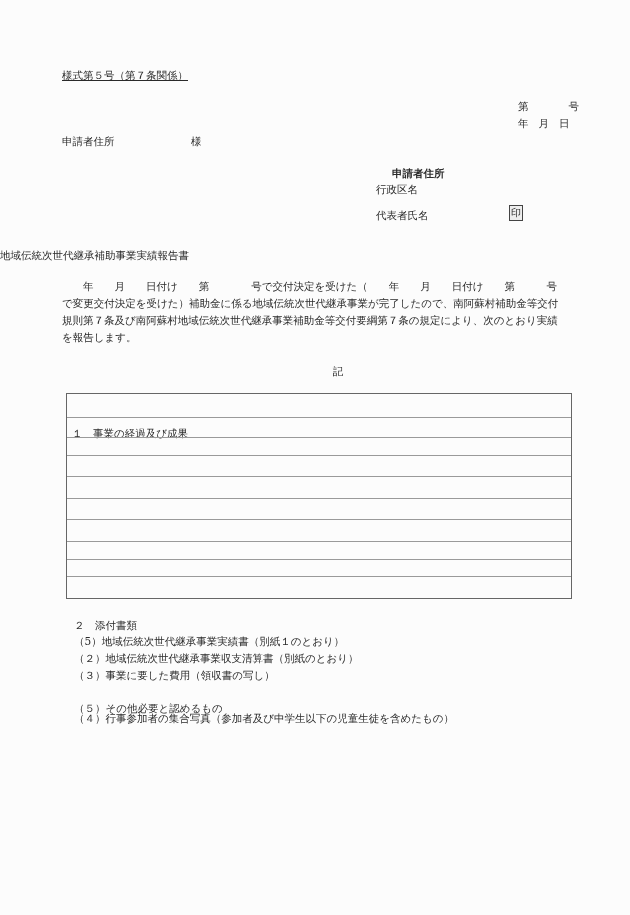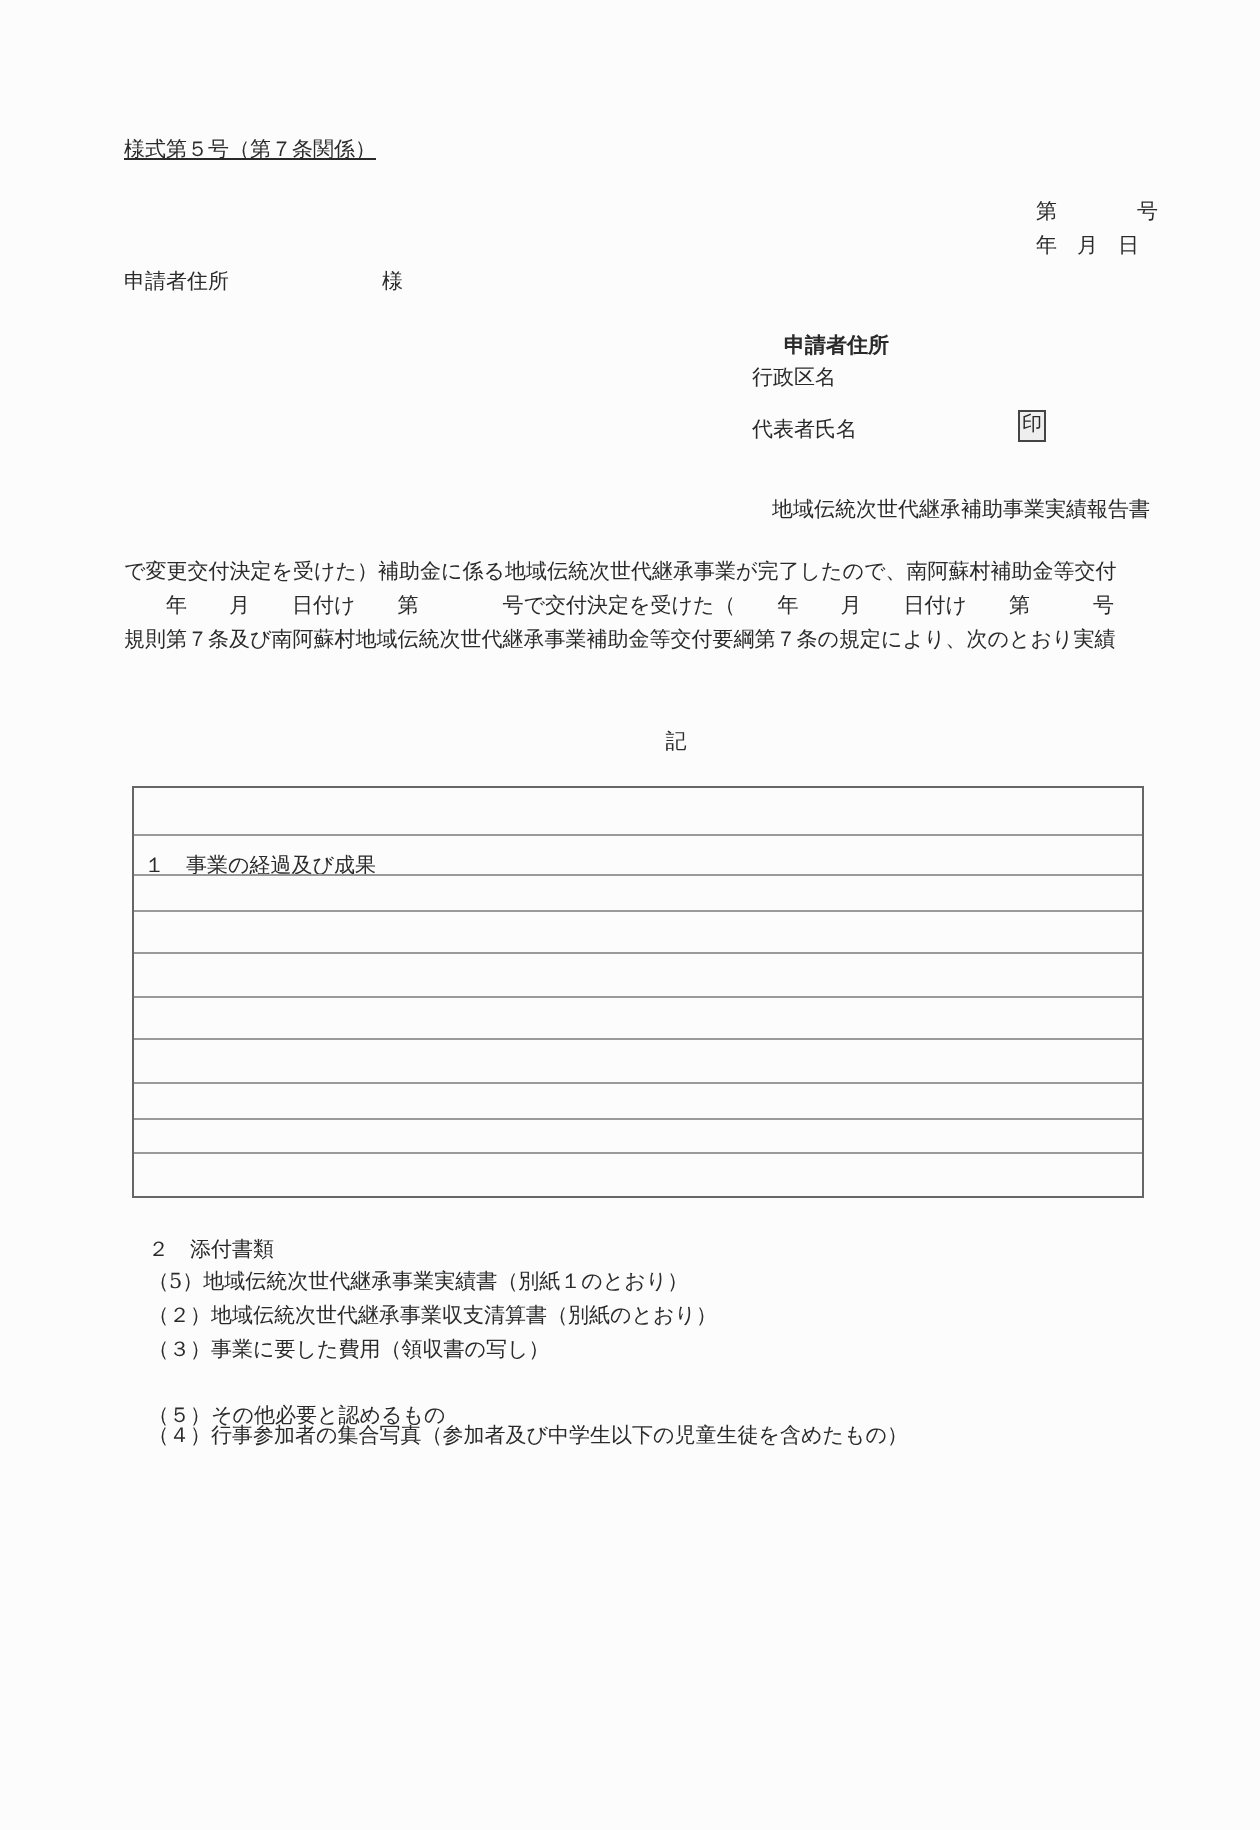--- a/index.html
+++ b/index.html
@@ -16,21 +16,21 @@
     .addressee { left: 62px; top: 134px; }
     .addressee-sama { left: 191px; top: 134px; }
     .app-addr { left: 392px; top: 166px; font-weight: bold; }
     .app-ward { left: 376px; top: 182px; text-align: center; }
     .app-name { left: 376px; top: 208px; }
     .seal {
       position: absolute; left: 509px; top: 205px; width: 12px; height: 14px;
       border: 1px solid #444; font-size: 10px; line-height: 14px; text-align: center;
       background: #eee;
     }
-    .title { left: 0; width: 575px; text-align: right; top: 248px; }
+    .title { left: 0; width: 575px; text-align: left; top: 248px; }
     .body-text {
       position: absolute; left: 62px; top: 278px; width: 522px;
       line-height: 17px; text-align: justify;
     }
     .body-text p { margin: 0; white-space: nowrap; }
     .ki { left: 0; width: 676px; text-align: center; top: 364px; }
     .sec1 { left: 72px; top: 381px; margin-top: 45px; }
     .box {
       position: absolute; left: 66px; top: 393px; width: 504px; height: 204px;
       border: 1.5px solid #666;
@@ -56,23 +56,24 @@
 <div class="abs addressee-sama">様</div>
 
 <div class="abs app-addr">申請者住所</div>
 <div class="abs app-ward">行政区名</div>
 <div class="abs app-name">代表者氏名</div>
 <div class="seal">印</div>
 
 <div class="abs title">地域伝統次世代継承補助事業実績報告書</div>
 
 <div class="body-text">
+  <p>　　年　　月　　日付け　　第　　　　号で交付決定を受けた（　　年　　月　　日付け　　第　　　号</p>
   <p>で変更交付決定を受けた）補助金に係る地域伝統次世代継承事業が完了したので、南阿蘇村補助金等交付</p>
-  <p>　　年　　月　　日付け　　第　　　　号で交付決定を受けた（　　年　　月　　日付け　　第　　　号</p>
   <p>規則第７条及び南阿蘇村地域伝統次世代継承事業補助金等交付要綱第７条の規定により、次のとおり実績</p>
+  <p>を報告します。</p>
 </div>
 
 <div class="abs ki">記</div>
 
 <div class="abs sec1">１　事業の経過及び成果</div>
 
 <div class="box" id="resultsBox">
     <div class="rule" style="top: 23px;"></div>
     <div class="rule" style="top: 43px;"></div>
     <div class="rule" style="top: 61px;"></div>

